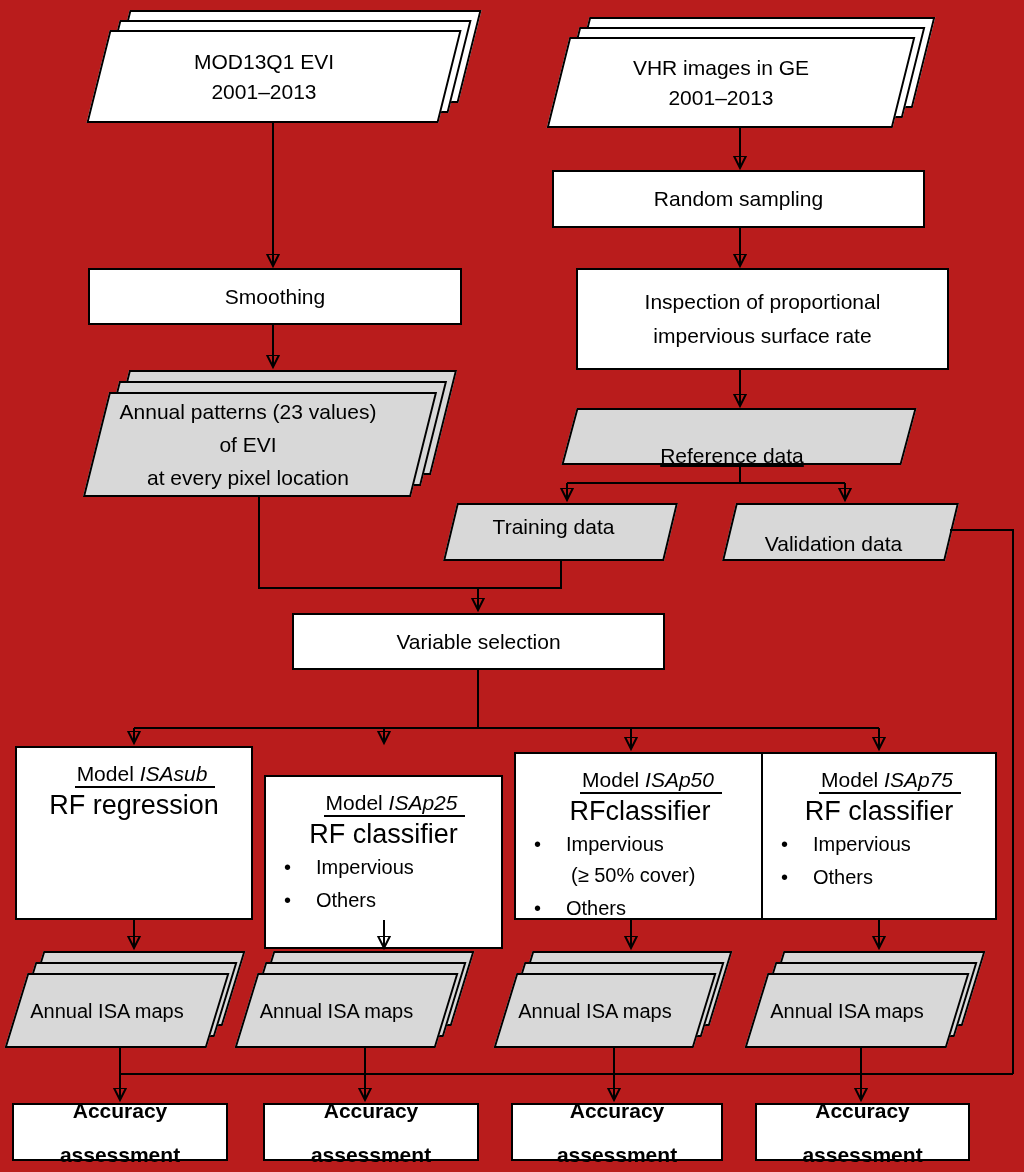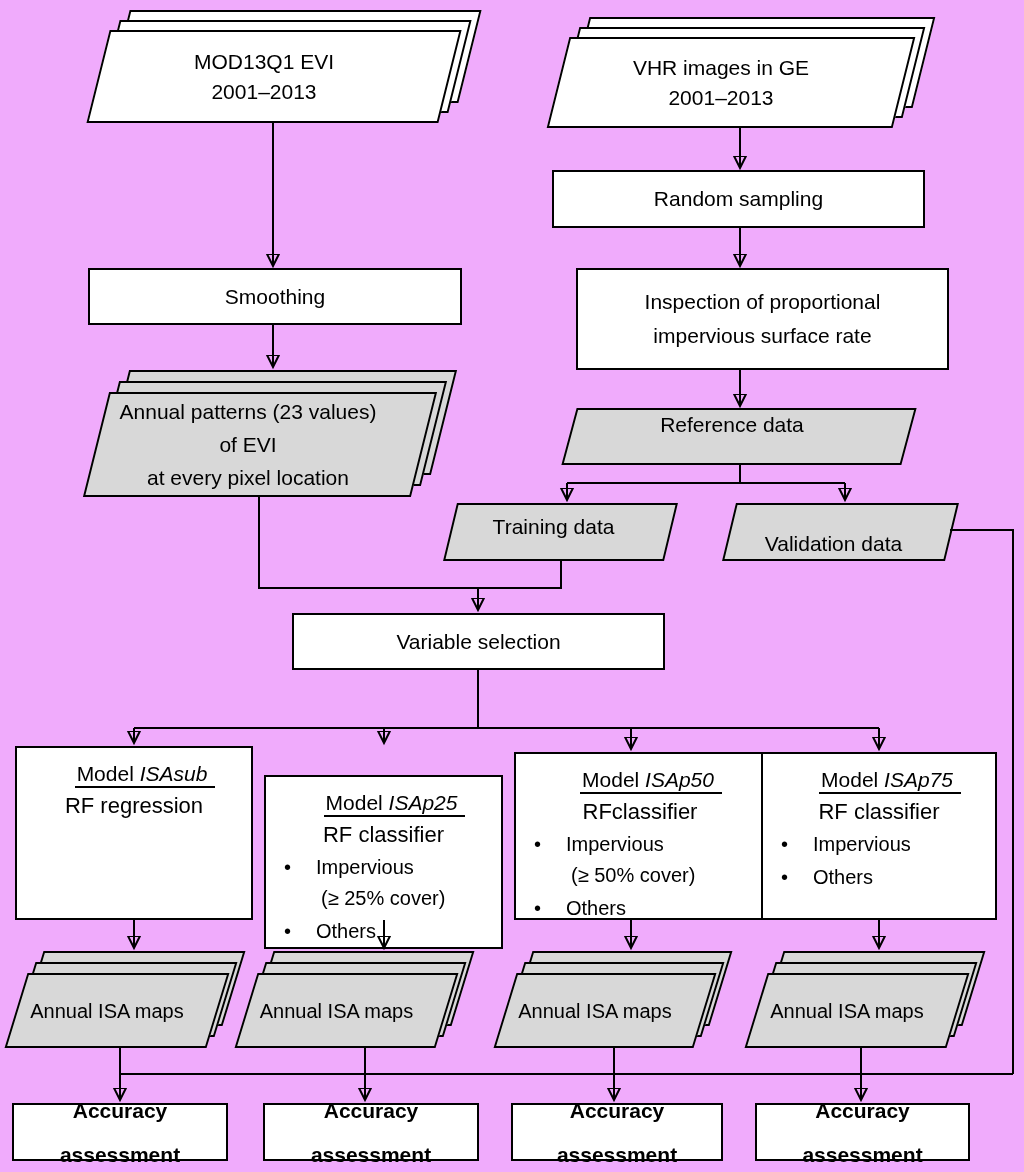--- a/index.html
+++ b/index.html
@@ -1,17 +1,17 @@
 <!DOCTYPE html>
 <html><head>
 <meta charset="utf-8">
 <style>
   html,body { margin:0; padding:0; background:#ffffff; }
   #canvas {
-    position:relative; width:1024px; height:1172px; background:#f0abfc;
+    position:relative; width:1024px; height:1172px; background:#b91c1c;
     font-family:"Liberation Sans","DejaVu Sans",sans-serif; color:#000;
     overflow:hidden;
   }
   .layer {
     position:absolute; border:2px solid #000; background:#fff; box-sizing:border-box;
   }
   .layer.gray { background:#d8d8d8; }
   .ptext {
     position:absolute; display:flex; flex-direction:column; align-items:center;
     justify-content:center; text-align:center; pointer-events:none; z-index:3;
@@ -19,21 +19,21 @@
   }
   .box {
     position:absolute; background:#fff; border:2px solid #000; box-sizing:border-box;
     display:flex; flex-direction:column; align-items:center; justify-content:center;
     text-align:center; font-size:21px; line-height:30px; z-index:2;
   }
   .model { justify-content:flex-start; padding-top:10px; }
   .mtitle { line-height:32px; }
   .mtitle .u { border-bottom:2px solid #000; padding:0 8px 1px 2px;margin-left:22px; }
   .it { font-style:italic; }
-  .mline { line-height:31px; font-size:22px; }
+  .mline { line-height:31px; font-size:27px; }
   .mb { width:100%; display:flex; text-align:left; padding-left:16px; box-sizing:border-box;
         line-height:31px; font-size:20px; margin-top:2px; }
   .mb .dot { width:32px; flex:0 0 32px; text-align:left; padding-left:2px; }
   .mbsub { width:100%; text-align:left; padding-left:55px; box-sizing:border-box;
            line-height:31px; font-size:20px; }
   .acc { font-weight:bold; line-height:27px;gap:17px; }
   #connectors { position:absolute; left:0; top:0; z-index:4; pointer-events:none; }
   #connectors path { stroke:#000; stroke-width:2; fill:none; }
 </style>
 </head>
@@ -80,21 +80,21 @@
     <div class="layer gray" style="left:96px;top:392px;width:328px;height:105px;transform:skewX(-14deg);"></div>
     <div class="ptext" style="left:84px;top:392px;width:328px;height:105px;line-height:33px;">
       <div>Annual patterns (23 values)</div>
       <div>of EVI</div>
       <div>at every pixel location</div>
     </div>
   </div>
 
   <div>
     <div class="layer gray" style="left:569px;top:408px;width:340px;height:57px;transform:skewX(-15deg);"></div>
-    <div class="ptext" style="left:562px;top:396px;width:340px;height:57px;">
+    <div class="ptext" style="left:562px;top:427px;width:340px;height:57px;text-decoration:underline;">
       <div>Reference data</div>
     </div>
   </div>
 
   <div>
     <div class="layer gray" style="left:450px;top:503px;width:221px;height:58px;transform:skewX(-13.5deg);"></div>
     <div class="ptext" style="left:443px;top:503px;width:221px;height:48px;">
       <div>Training data</div>
     </div>
   </div>
@@ -119,21 +119,20 @@
 
   <div class="box model" style="left:264px;top:775px;width:239px;height:174px;">
     <div class="mtitle">
       <span class="u"><span>Model </span><span class="it">ISAp25</span></span>
     </div>
     <div class="mline">RF classifier</div>
     <div class="mb">
         <span class="dot">•</span>
         <span>Impervious</span>
       </div>
-    <div class="mbsub">(≥ 25% cover)</div>
     <div class="mb">
         <span class="dot">•</span>
         <span>Others</span>
       </div>
   </div>
 
   <div class="box model" style="left:514px;top:752px;width:252px;height:168px;">
     <div class="mtitle">
       <span class="u"><span>Model </span><span class="it">ISAp50</span></span>
     </div>

